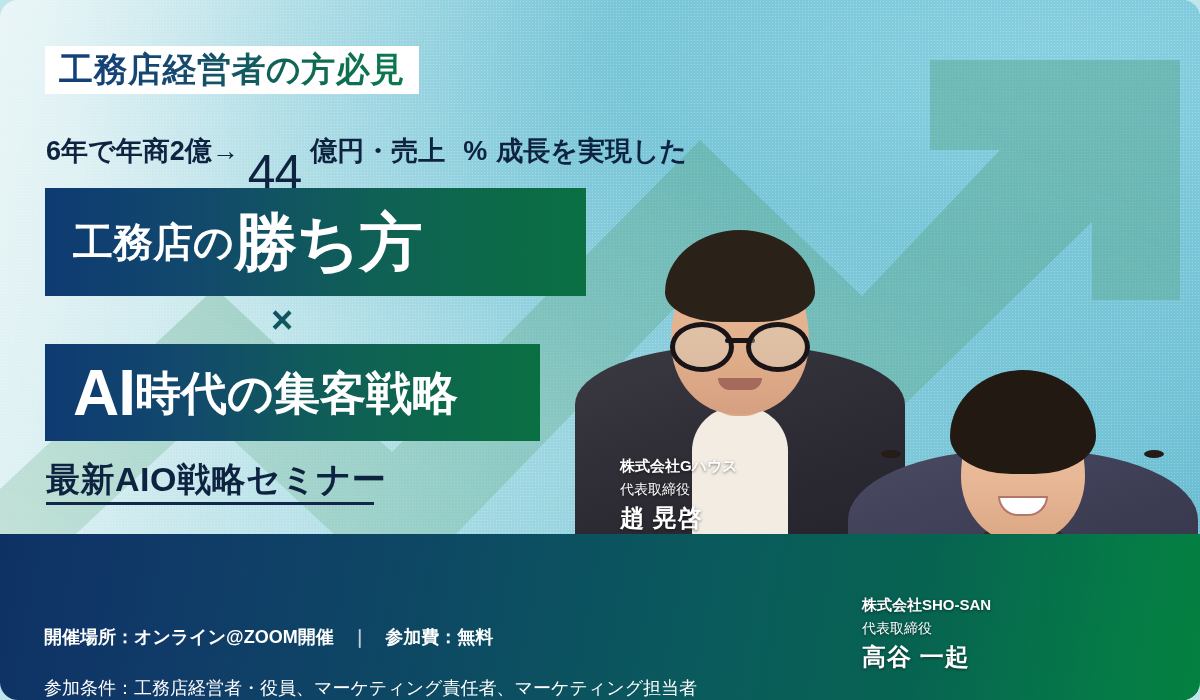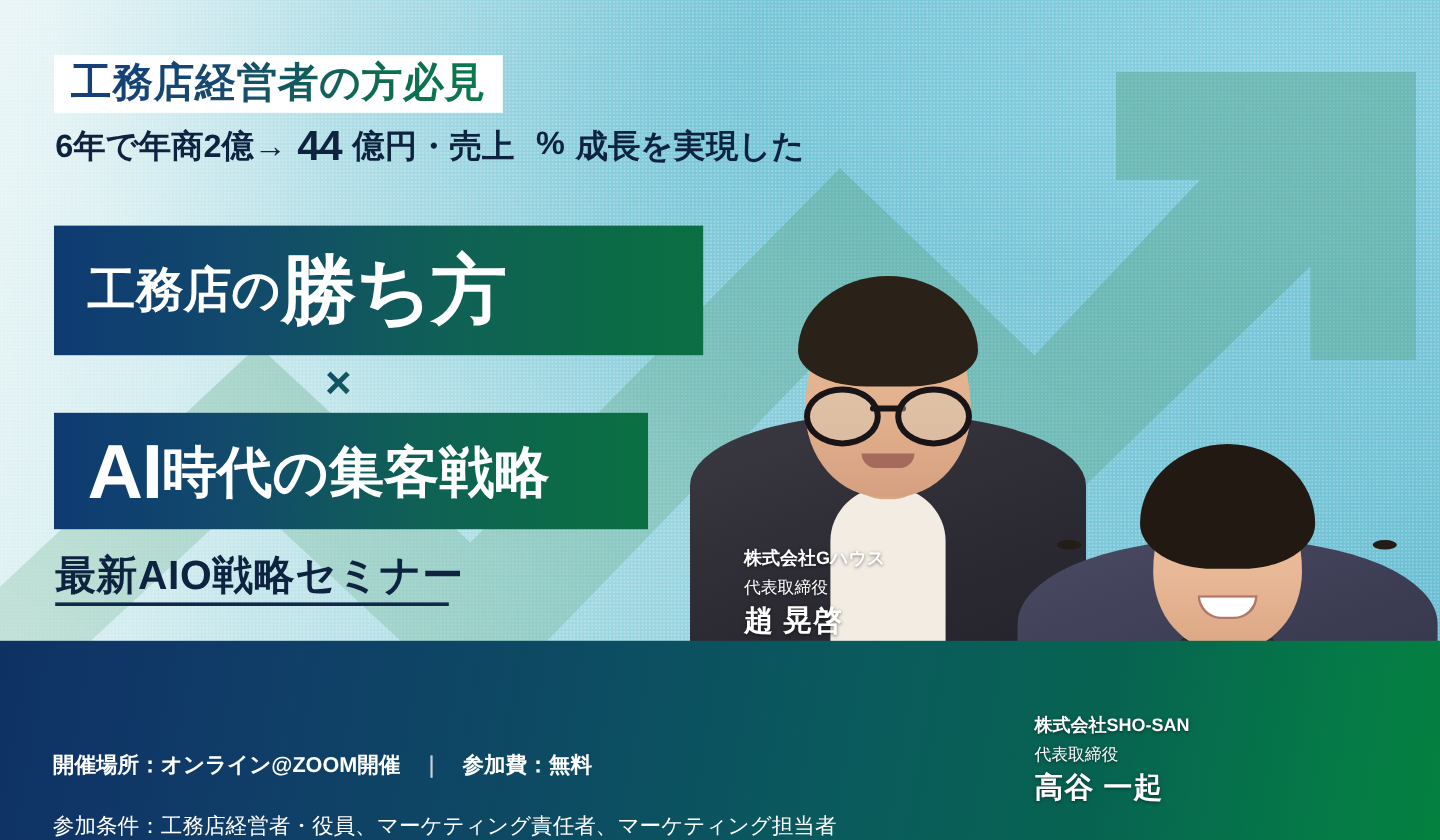--- a/index.html
+++ b/index.html
@@ -1,21 +1,21 @@
 <!DOCTYPE html>
 <html><head>
 <meta charset="utf-8">
 <style>
   html,body{margin:0;padding:0;}
   body{
     width:1200px;height:700px;overflow:hidden;
     font-family:"Liberation Sans","DejaVu Sans",sans-serif;
     background:#bfe6ea;
   }
-  .banner{position:relative;width:1200px;height:700px;overflow:hidden;}
+  .banner{position:relative;width:1200px;height:700px;overflow:hidden;border-radius:18px;}
 
   
   .bg-base{
     position:absolute;inset:0;
     background:
       radial-gradient(120% 90% at 88% 8%, #86cfe0 0%, #79c6d8 30%, rgba(150,214,222,0) 70%),
       linear-gradient(105deg,#cfeaed 0%,#bfe4e9 18%,#a9dce4 38%,#8ecfdd 60%,#7ac6d8 78%,#6bbdd2 100%);
   }
   .bg-sheen{
     position:absolute;inset:0;
@@ -42,25 +42,25 @@
   .badge-text{
     font-size:34px;font-weight:700;letter-spacing:.5px;line-height:1.12;
     background:linear-gradient(90deg,#143f7a 0%,#16496f 35%,#0f6a52 72%,#0b7a4e 100%);
     -webkit-background-clip:text;background-clip:text;color:transparent;
     white-space:nowrap;
   }
 
   
   .stat-line{
     position:absolute;left:46px;top:104px;
-    display:flex;align-items:flex-start;white-space:nowrap;
+    display:flex;align-items:center;white-space:nowrap;
     color:#0e2340;
   }
   .stat-line .sm{font-size:27px;font-weight:700;letter-spacing:0px;}
-  .stat-line .big{font-size:35px;font-weight:700;letter-spacing:-1px;line-height:1;}
+  .stat-line .big{font-size:50px;font-weight:400;letter-spacing:-1px;line-height:1;margin-top:44px;}
   .stat-line .gap{display:inline-block;width:9px;}
 
   
   .bar{
     position:absolute;
     background:linear-gradient(90deg,#0e3a72 0%,#124a6b 30%,#0f6155 62%,#0b6b46 88%,#0a6f43 100%);
     display:flex;align-items:center;
   }
   .bar1{left:45px;top:188px;width:513px;height:108px;padding-left:28px;}
   .bar2{left:45px;top:344px;width:467px;height:97px;padding-left:28px;}

